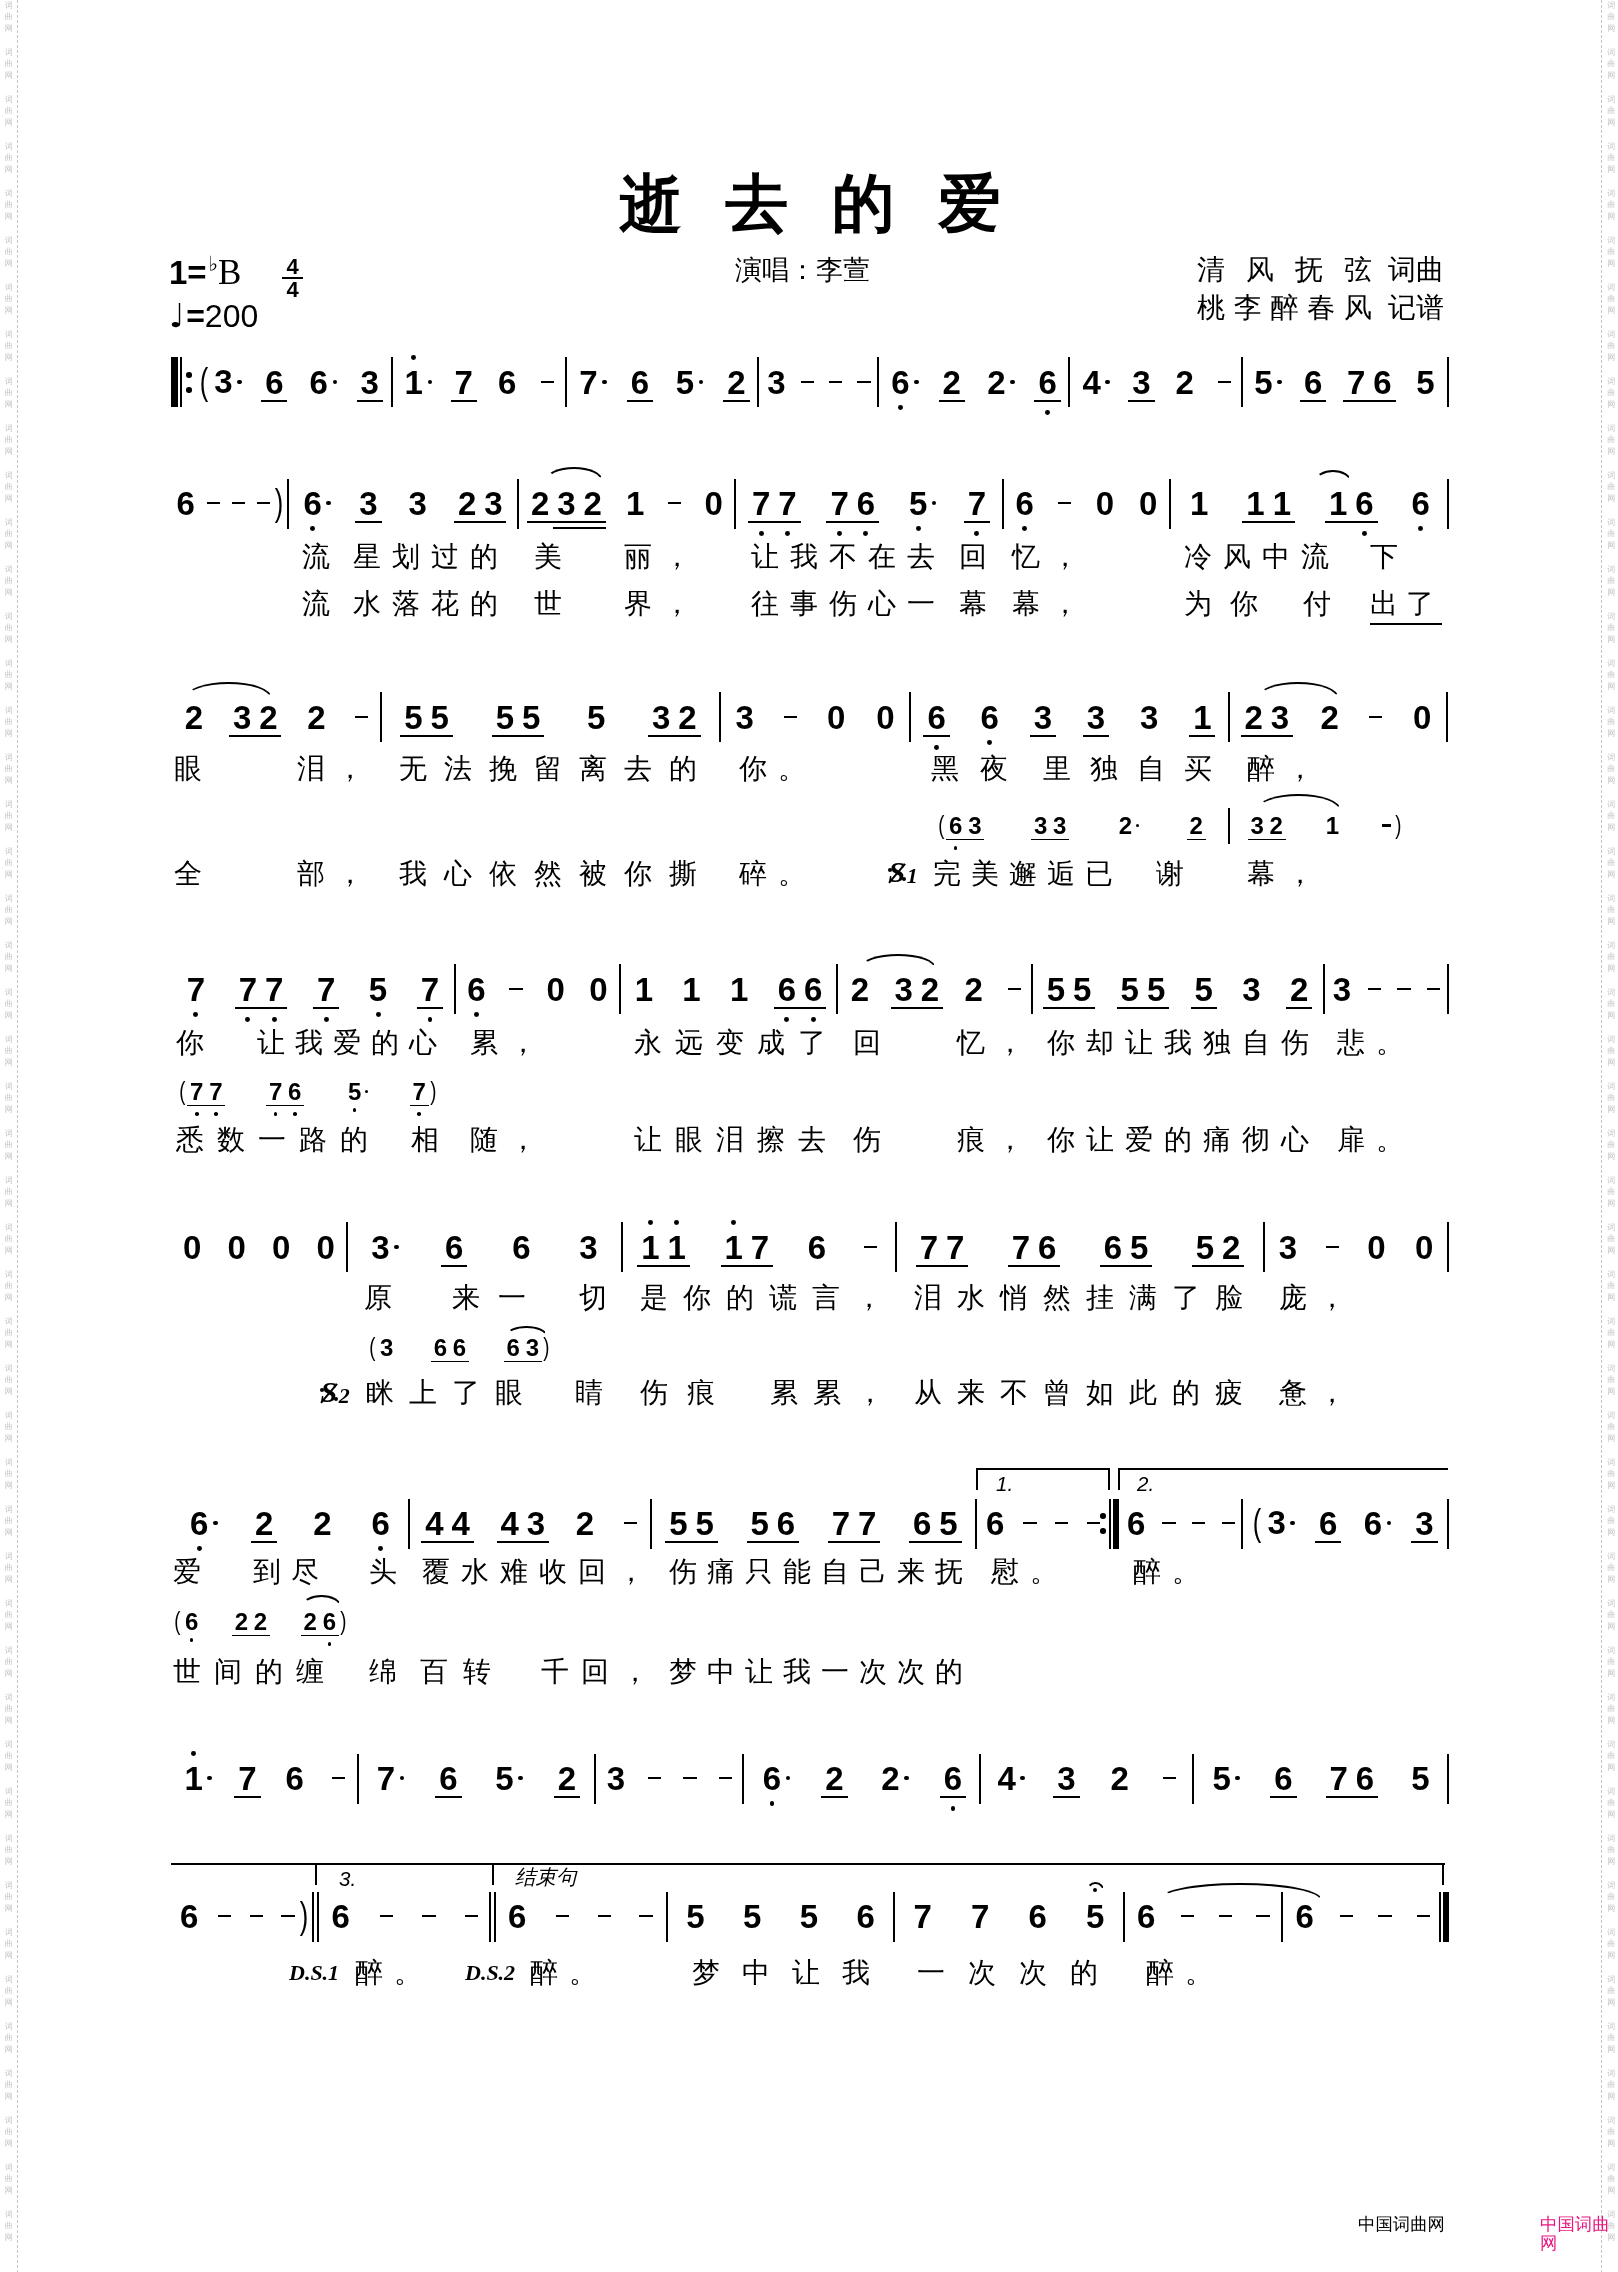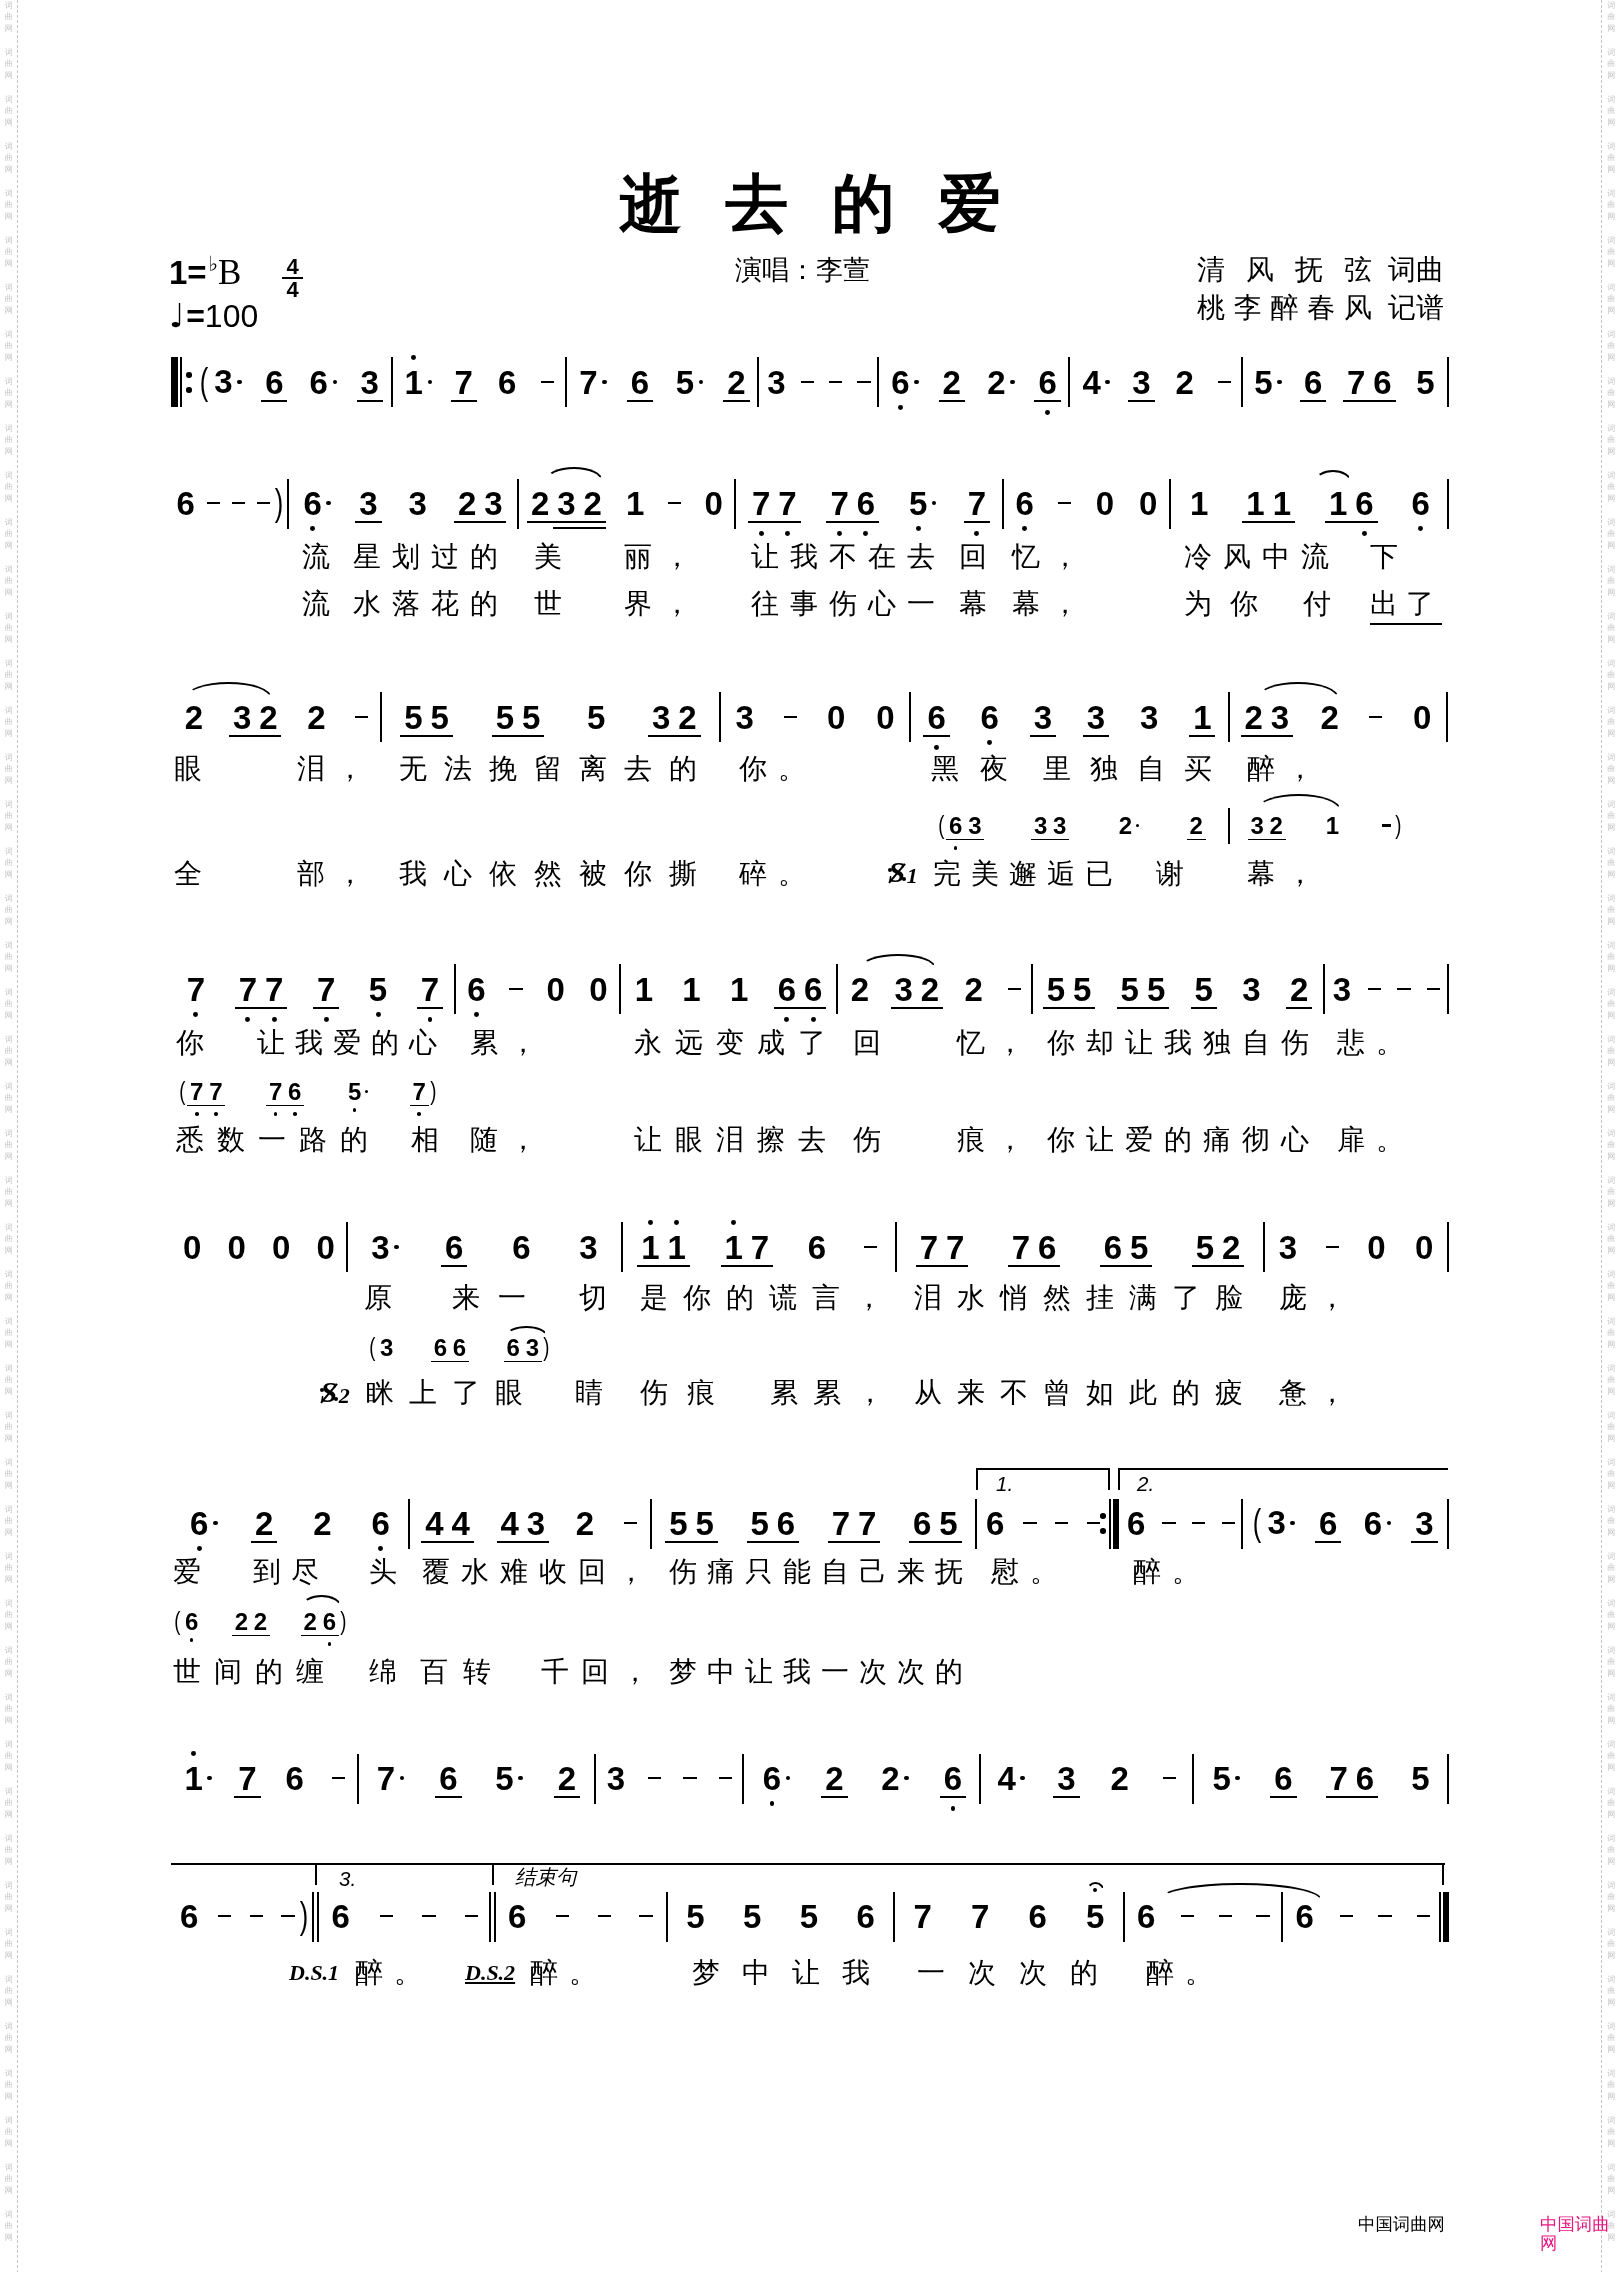--- a/index.html
+++ b/index.html
@@ -565,21 +565,21 @@
     <span class="keynote">B</span>
   </div>
   <div class="timesig">
     <span>4</span>
     <span class="fbar"></span>
     <span>4</span>
   </div>
   <div class="tempo">
     <span class="qn">♩</span>
     <span class="eq">=</span>
-    <span>100</span>
+    <span>200</span>
   </div>
 
   <div class="singer">演唱：李萱</div>
 
   <div class="credit c1">
     <span class="nm">
       <span>清</span>
       <span>风</span>
       <span>抚</span>
       <span>弦</span>
@@ -1864,21 +1864,21 @@
         </span>
       </div>
       <div class="bl" style="left: 1439px; top: 1892px; width: 2.4px; height: 50px;"></div>
       <div class="bl" style="left: 1443px; top: 1892px; width: 6.3px; height: 50px;"></div>
       <div class="slur" style="left: 1158px; top: 1883px; width: 164px; height: 17.4px;"></div>
       <div class="lyr ds" style="top: 1961px; left: 289px;">D.S.1</div>
       <div class="lyr" style="top: 1959px; left: 355px;">
         <span class="ch" style="width: 39px;">醉</span>
         <span class="ch" style="width: 39px;">。</span>
       </div>
-      <div class="lyr ds" style="top: 1961px; left: 465px; text-decoration: underline;">D.S.2</div>
+      <div class="lyr ds" style="top: 1961px; left: 465px;">D.S.2</div>
       <div class="lyr" style="top: 1959px; left: 530px;">
         <span class="ch" style="width: 39px;">醉</span>
         <span class="ch" style="width: 39px;">。</span>
       </div>
       <div class="lyr" style="top: 1959px; left: 692px;">
         <span class="ch" style="width: 50px;">梦</span>
         <span class="ch" style="width: 50px;">中</span>
         <span class="ch" style="width: 50px;">让</span>
         <span class="ch" style="width: 50px;">我</span>
       </div>

